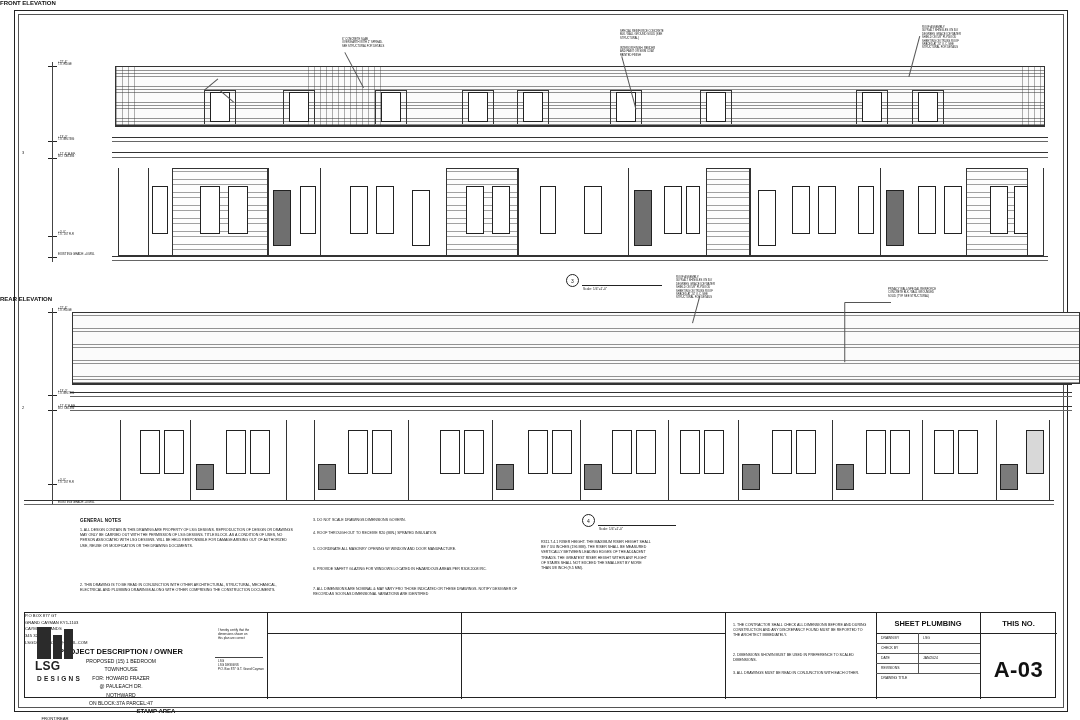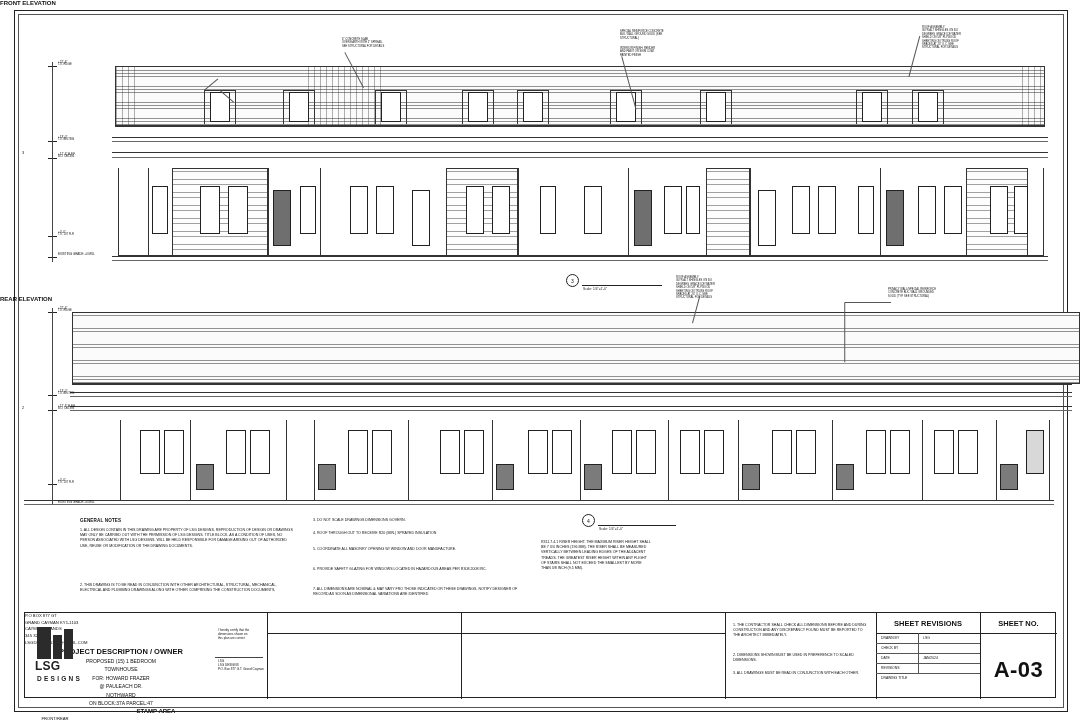--- a/index.html
+++ b/index.html
@@ -404,21 +404,21 @@
       <div>ON  BLOCK:37A PARCEL:47</div>
     </div>
 
     <div class="t7 b ctr" style="left:437px;top:6px;width:262px;">STAMP AREA</div>
     <div class="hsep" style="left:436px;top:20px;width:264px;"></div>
 
     <div class="notes-p" style="left:708px;top:10px;width:134px;">1. THE CONTRACTOR SHALL CHECK ALL DIMENSIONS BEFORE AND DURING CONSTRUCTION AND ANY DISCREPANCY FOUND MUST BE REPORTED TO THE ARCHITECT IMMEDIATELY.</div>
     <div class="notes-p" style="left:708px;top:40px;width:134px;">2. DIMENSIONS SHOWN MUST BE USED IN PREFERENCE TO SCALED DIMENSIONS.</div>
     <div class="notes-p" style="left:708px;top:58px;width:134px;">3. ALL DRAWINGS MUST BE READ IN CONJUNCTION WITH EACH OTHER.</div>
 
-    <div class="hdr ctr" style="left:852px;top:6px;width:102px;">SHEET REVISIONS</div>
+    <div class="hdr ctr" style="left:852px;top:6px;width:102px;">SHEET PLUMBING</div>
     <div class="hsep" style="left:851px;top:20px;width:104px;"></div>
 
     <div class="hsep" style="left:851px;top:30px;width:104px;background:#555;"></div>
     <div class="hsep" style="left:851px;top:40px;width:104px;background:#555;"></div>
     <div class="hsep" style="left:851px;top:50px;width:104px;background:#555;"></div>
     <div class="hsep" style="left:851px;top:60px;width:104px;background:#555;"></div>
     <div class="vsep" style="left:893px;top:20px;height:40px;background:#555;"></div>
 
     <div class="small-grid-lbl" style="left:856px;top:23px;">DRAWN BY</div>
     <div class="small-grid-val" style="left:898px;top:23px;">LSG</div>
@@ -427,17 +427,17 @@
     <div class="small-grid-lbl" style="left:856px;top:43px;">DATE</div>
     <div class="small-grid-val" style="left:898px;top:43px;">JAN/2024</div>
     <div class="small-grid-lbl" style="left:856px;top:53px;">REVISIONS</div>
     <div class="small-grid-val" style="left:898px;top:53px;"></div>
 
     <div class="small-grid-lbl" style="left:856px;top:63px;">DRAWING TITLE</div>
     <div class="t5 ctr" style="left:893px;top:62px;width:60px;white-space:pre-line;line-height:1.35;">FRONT/REAR
 ELEVATION
 BUILDING #1</div>
 
-    <div class="hdr ctr" style="left:956px;top:6px;width:75px;">SHEET NO.</div>
+    <div class="hdr ctr" style="left:956px;top:6px;width:75px;">THIS NO.</div>
     <div class="hsep" style="left:955px;top:20px;width:77px;"></div>
     <div class="sheetno" style="left:956px;top:44px;width:75px;text-align:center;">A-03</div>
   </div>
 </div>
 
 </body></html>

